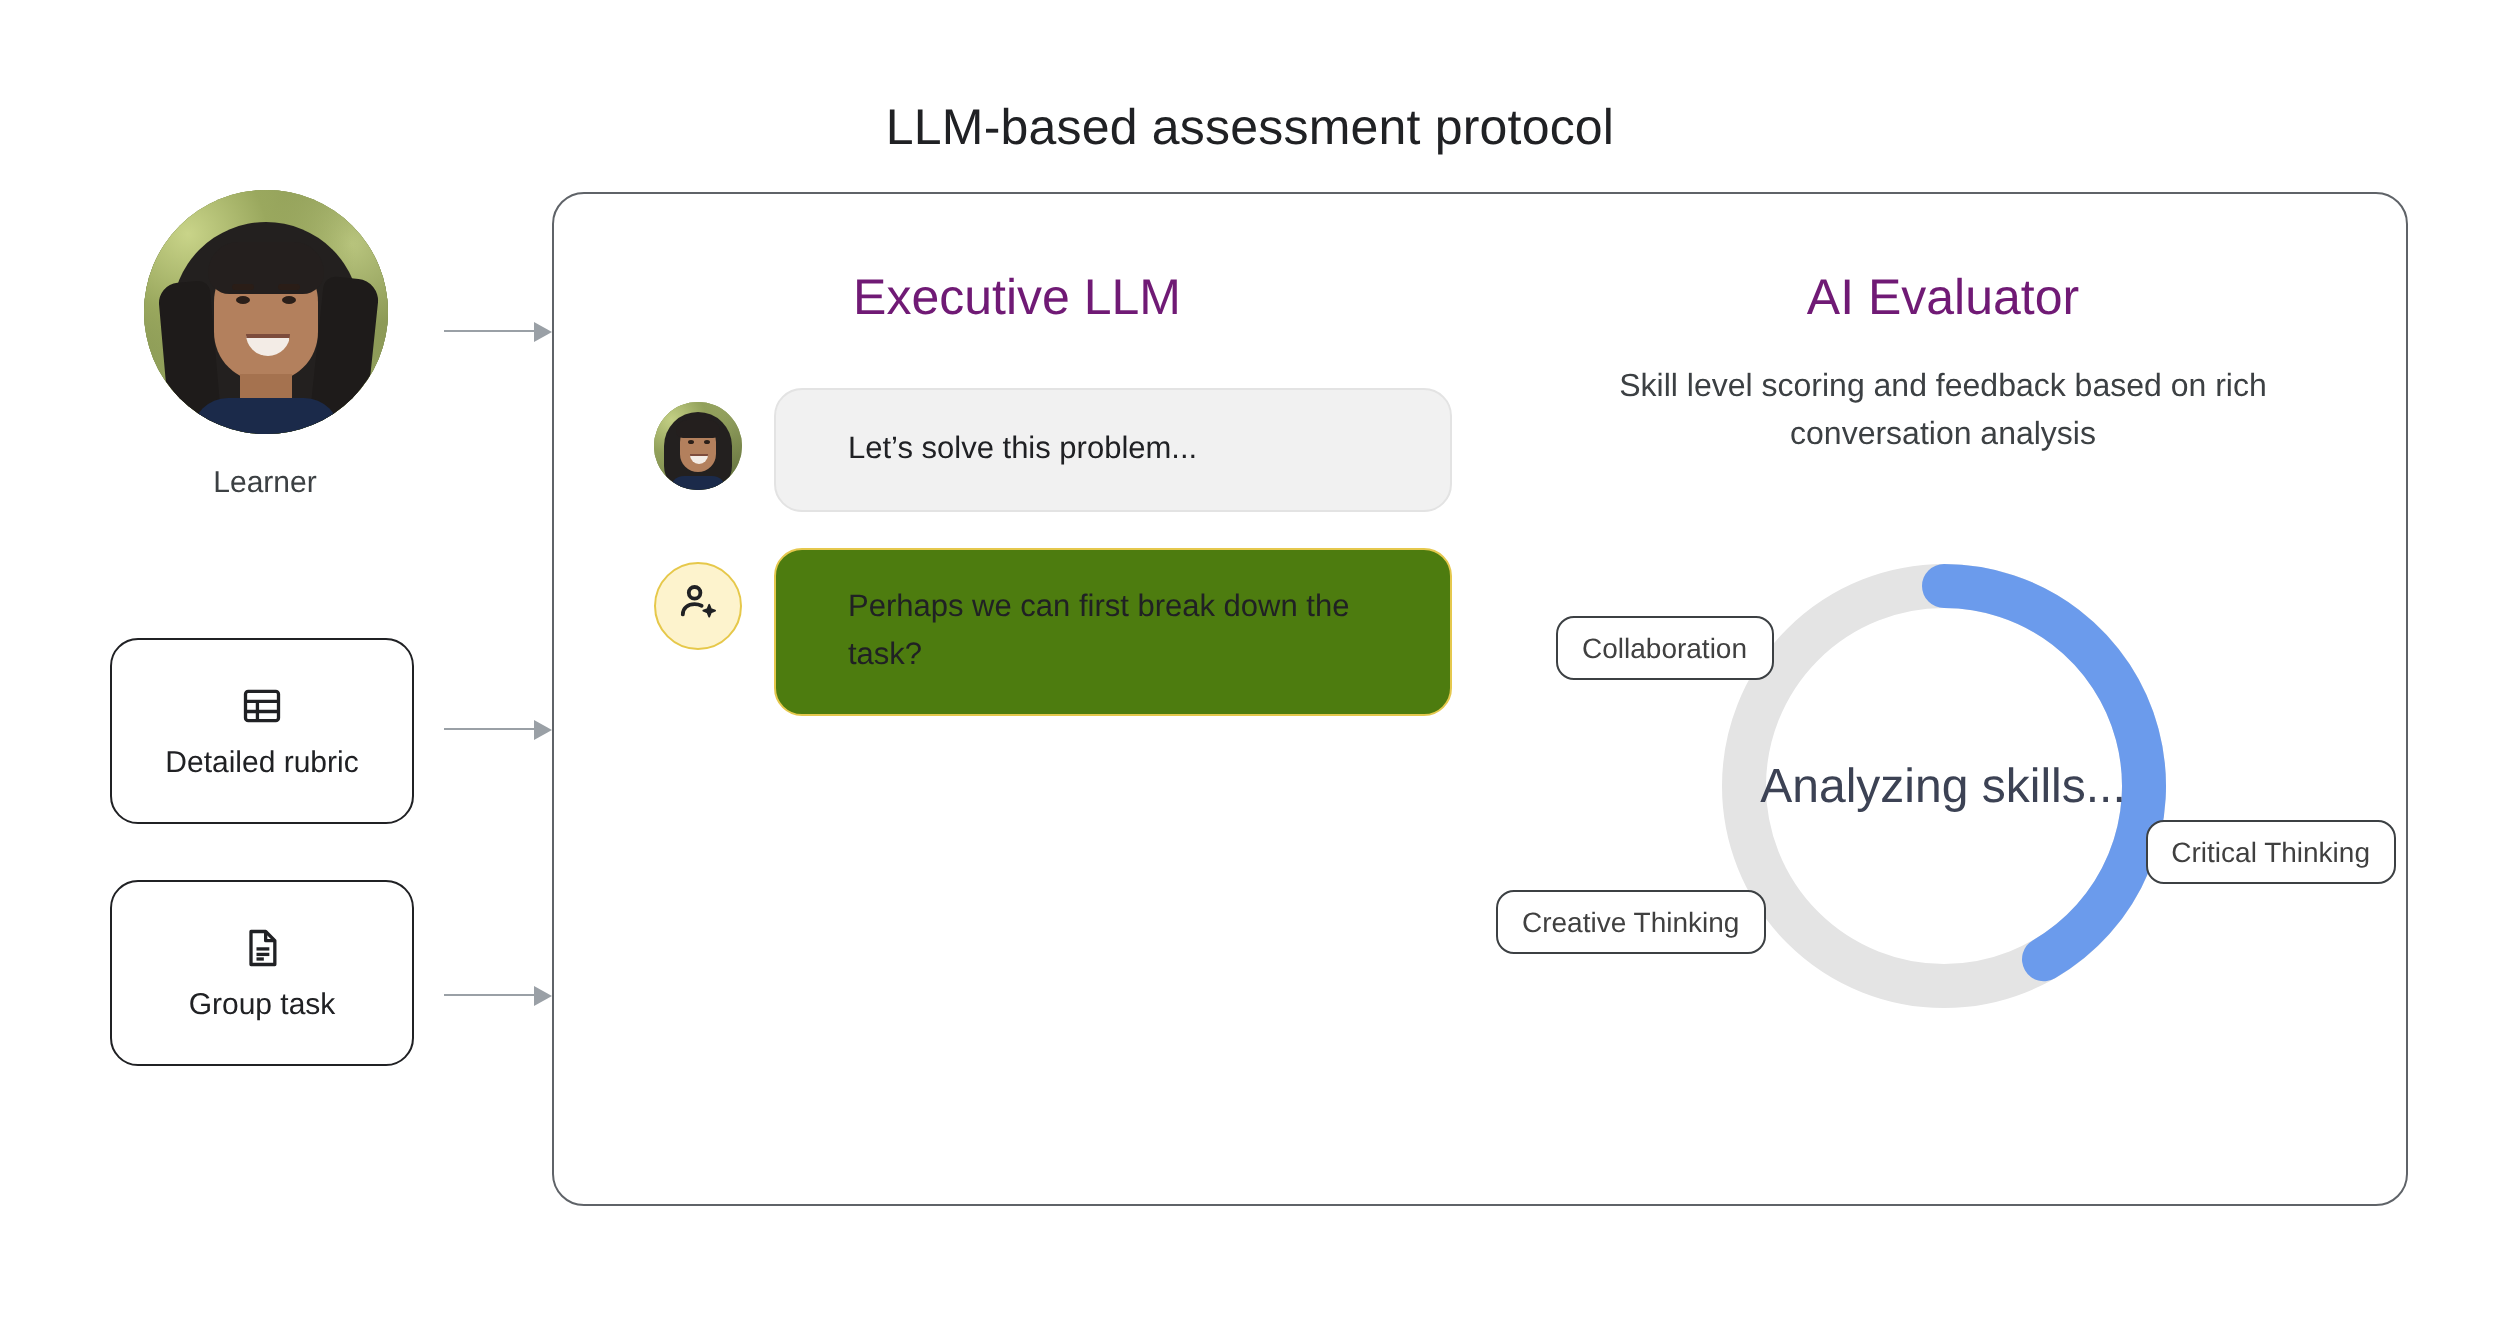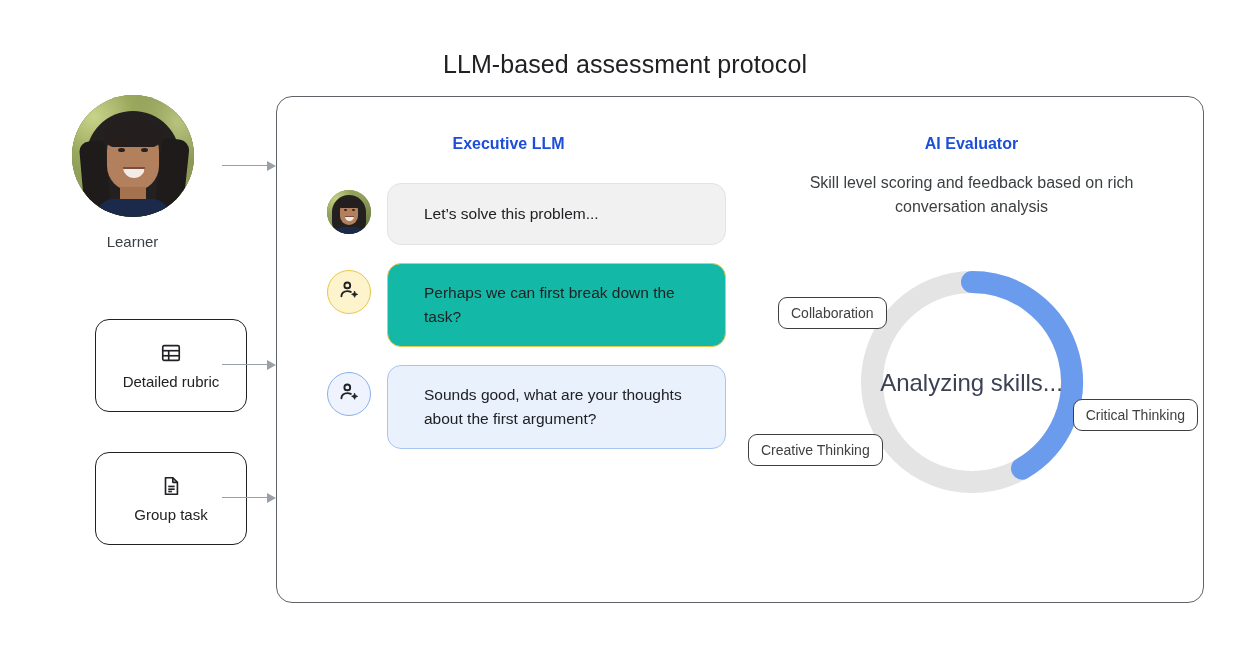--- a/index.html
+++ b/index.html
@@ -139,30 +139,29 @@
     width: 152px;
     height: 93px;
     border: 1px solid #202124;
     border-radius: 14px;
     background: #fff;
     display: flex;
     flex-direction: column;
     align-items: center;
     justify-content: center;
     gap: 9px;
-    margin-left: 40px;
   }
   .input-card .card-label {
     font-size: 15px;
     color: #202124;
   }
   .card-icon svg { display: block; }
 
   .card-slot-1 { position: absolute; left: 55px; top: 319px; }
-  .card-slot-2 { position: absolute; left: 55px; top: 452px; }
+  .card-slot-2 { position: absolute; left: 55px; top: 440px; }
 
   
   .arrow {
     position: absolute;
     width: 54px;
     height: 12px;
   }
   .arrow .shaft {
     position: absolute;
     left: 0; top: 5px;
@@ -197,23 +196,23 @@
     display: flex;
     height: 100%;
   }
   .col {
     flex: 1;
     padding-top: 38px;
   }
 
   .col-heading {
     text-align: center;
-    font-size: 16px;
-    font-weight: 700;
-    color: #1d4ed8;
+    font-size: 25px;
+    font-weight: 400;
+    color: #701a75;
   }
   .col-sub {
     margin-top: 18px;
     text-align: center;
     font-size: 16px;
     line-height: 1.5;
     color: #3c4043;
     padding: 0 30px;
   }
 
@@ -301,21 +300,21 @@
     max-width: 352px;
   }
   .bubble.gray {
     background: #f1f1f1;
     border: 1px solid #e3e3e3;
     min-height: 62px;
     display: flex;
     align-items: center;
   }
   .bubble.yellow {
-    background: #14b8a6;
+    background: #4d7c0f;
     border: 1.4px solid #e5c84d;
   }
   .bubble.blue {
     background: #e9f1fd;
     border: 1.4px solid #a6c5ef;
   }
 
   
   .skills-wrap {
     position: relative;
@@ -450,32 +449,20 @@
               <svg width="24" height="24" viewBox="0 0 24 24" fill="none" stroke="#202124" stroke-width="1.9" stroke-linecap="round" stroke-linejoin="round">
                 <circle cx="10.3" cy="7.4" r="2.9"></circle>
                 <path d="M4.4 18.2c0-3.2 2.6-5.1 5.9-5.1 1.3 0 2.5.3 3.5.8"></path>
                 <path d="M17.6 13.4l.85 2.1 2.1.85-2.1.85-.85 2.1-.85-2.1-2.1-.85 2.1-.85z" fill="#202124" stroke-width="0.9"></path>
               </svg>
             </span>
           </div>
           <div class="bubble yellow">Perhaps we can first break down the task?</div>
         </div>
 
-        <div class="chat-row">
-          <div class="chat-avatar ai-blue">
-            <span>
-              <svg width="24" height="24" viewBox="0 0 24 24" fill="none" stroke="#202124" stroke-width="1.9" stroke-linecap="round" stroke-linejoin="round">
-                <circle cx="10.3" cy="7.4" r="2.9"></circle>
-                <path d="M4.4 18.2c0-3.2 2.6-5.1 5.9-5.1 1.3 0 2.5.3 3.5.8"></path>
-                <path d="M17.6 13.4l.85 2.1 2.1.85-2.1.85-.85 2.1-.85-2.1-2.1-.85 2.1-.85z" fill="#202124" stroke-width="0.9"></path>
-              </svg>
-            </span>
-          </div>
-          <div class="bubble blue">Sounds good, what are your thoughts about the first argument?</div>
-        </div>
 
       </div>
     </div>
 
     <div class="col">
       <div class="col-heading">AI Evaluator</div>
       <div class="col-sub">Skill level scoring and feedback based on rich conversation analysis</div>
 
       <div class="skills-wrap">
         <svg class="donut" width="250" height="250" viewBox="0 0 250 250">

